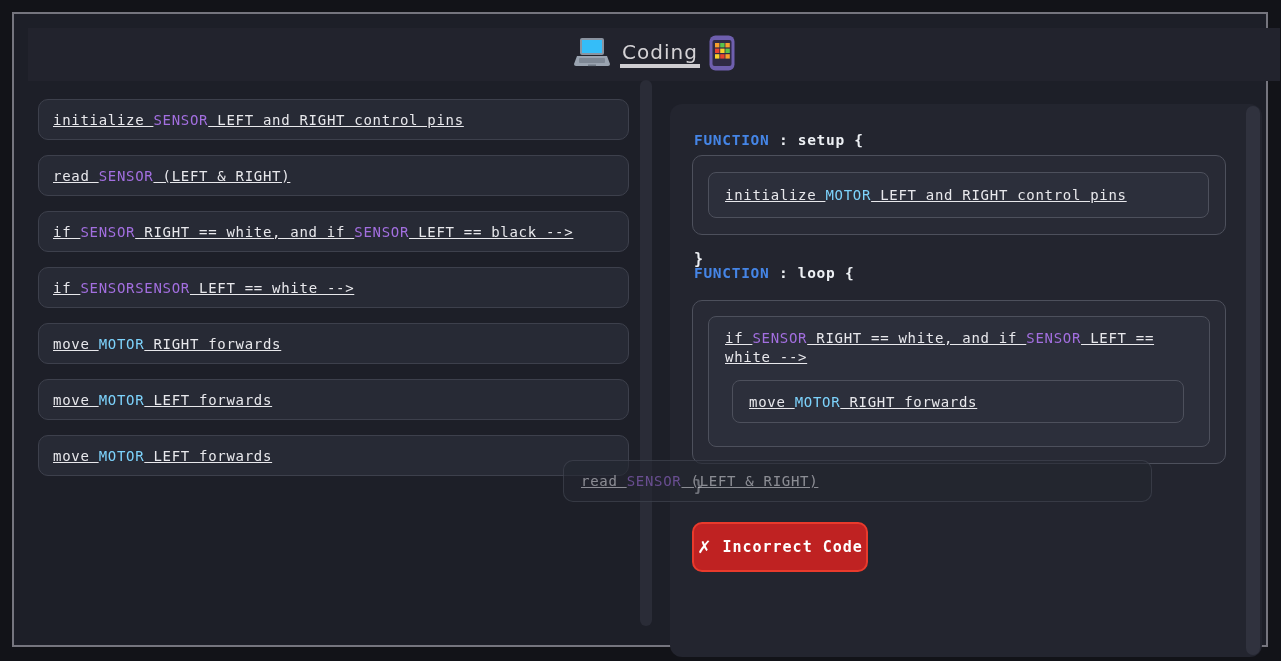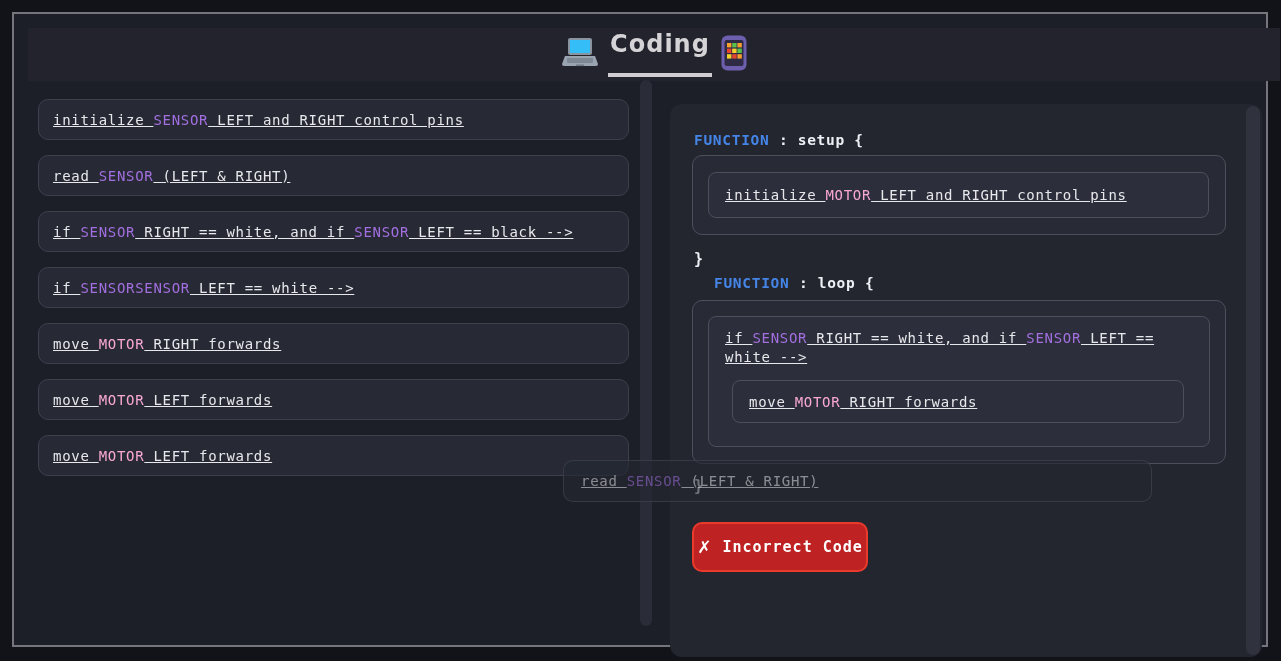--- a/index.html
+++ b/index.html
@@ -5,35 +5,35 @@
   * { margin:0; padding:0; box-sizing:border-box; }
   html,body { width:1281px; height:661px; background:#121318; overflow:hidden;
               font-family:"DejaVu Sans Mono","Liberation Mono",monospace; }
   body { position:relative; }
 
   .window { position:absolute; left:12px; top:12px; width:1256px; height:635px;
             border:2px solid #75757e; background:#1d1f28; }
 
   .header-band { position:absolute; left:14px; top:14px; width:1252px; height:53px;
                  background:#22232d; display:flex; align-items:center; justify-content:center; gap:9px; }
-  .title-text { font-family:"DejaVu Sans","Liberation Sans",sans-serif; font-weight:bold;
-                font-size:24px; letter-spacing:1px; color:#d5d3d6;
-                border-bottom:4px solid #cfcdd1; padding:0 2px 15px 2px; line-height:1.05; }
+  .title-text { font-family:"DejaVu Sans","Liberation Sans",sans-serif; font-weight:normal;
+                font-size:20px; letter-spacing:1px; color:#d5d3d6;
+                border-bottom:4px solid #cfcdd1; padding:0 2px 1px 2px; line-height:1.05; }
   .title-icon { display:inline-block; }
 
   
   .block-list { position:absolute; left:24px; top:85px; width:591px; }
   .code-block { width:591px; height:41px; margin-bottom:15px; background:#272a35;
                 border:1px solid #3d404c; border-radius:10px; display:flex; align-items:center;
                 padding-left:14px; font-size:14px; letter-spacing:0.7px; color:#e8e8ec;
                 white-space:pre; cursor:grab; }
 
   .seg-plain  { color:#e8e8ec;text-decoration:underline; }
   .seg-sensor { color:#a36fe0; }
-  .seg-motor  { color:#f9a8d4; }
+  .seg-motor  { color:#7dd3fc; }
 
   
   .list-scrollbar { position:absolute; left:626px; top:66px; width:12px; height:546px;
                     background:#2a2c37; border-radius:6px; }
 
   
   .workspace-panel { position:absolute; left:656px; top:90px; width:592px; height:553px;
                      background:#23252f; border-radius:12px; }
   .workspace-scrollbar { position:absolute; left:1232px; top:92px; width:14px; height:549px;
                          background:#30323e; border-radius:7px; }
@@ -47,21 +47,21 @@
   .inner-block { position:absolute; background:#2c2f3b; border:1px solid #4d505c; border-radius:8px;
                  font-size:14px; letter-spacing:0.7px; color:#e8e8ec; }
   .inner-block.single { display:flex; align-items:center; padding-left:16px; white-space:pre; }
   .if-block { padding:12px 16px 0 16px; line-height:19px; }
 
   #setup-label { left:680px; top:118px;text-align:right; }
   #setup-dropzone { left:678px; top:141px; width:534px; height:80px; }
   #setup-block { left:694px; top:158px; width:501px; height:46px; }
   #setup-close { left:680px; top:236px; }
 
-  #loop-label { left:680px; top:261px;margin-left:20px; }
+  #loop-label { left:680px; top:251px; }
   #loop-dropzone { left:678px; top:286px; width:534px; height:164px; }
   #if-block { left:694px; top:302px; width:502px; height:131px; }
   #nested-block { left:718px; top:366px; width:452px; height:43px; z-index:2; }
   #loop-close { left:680px; top:463px; z-index:1; }
 
   
   .ghost-block { position:absolute; left:549px; top:446px; width:589px; height:42px;
                  background:rgba(36,38,48,0.62); border:1px solid rgba(80,84,98,0.45);
                  border-radius:10px; display:flex; align-items:center; padding-left:17px;
                  font-size:14px; letter-spacing:0.7px; white-space:pre; z-index:5; cursor:grabbing; }

